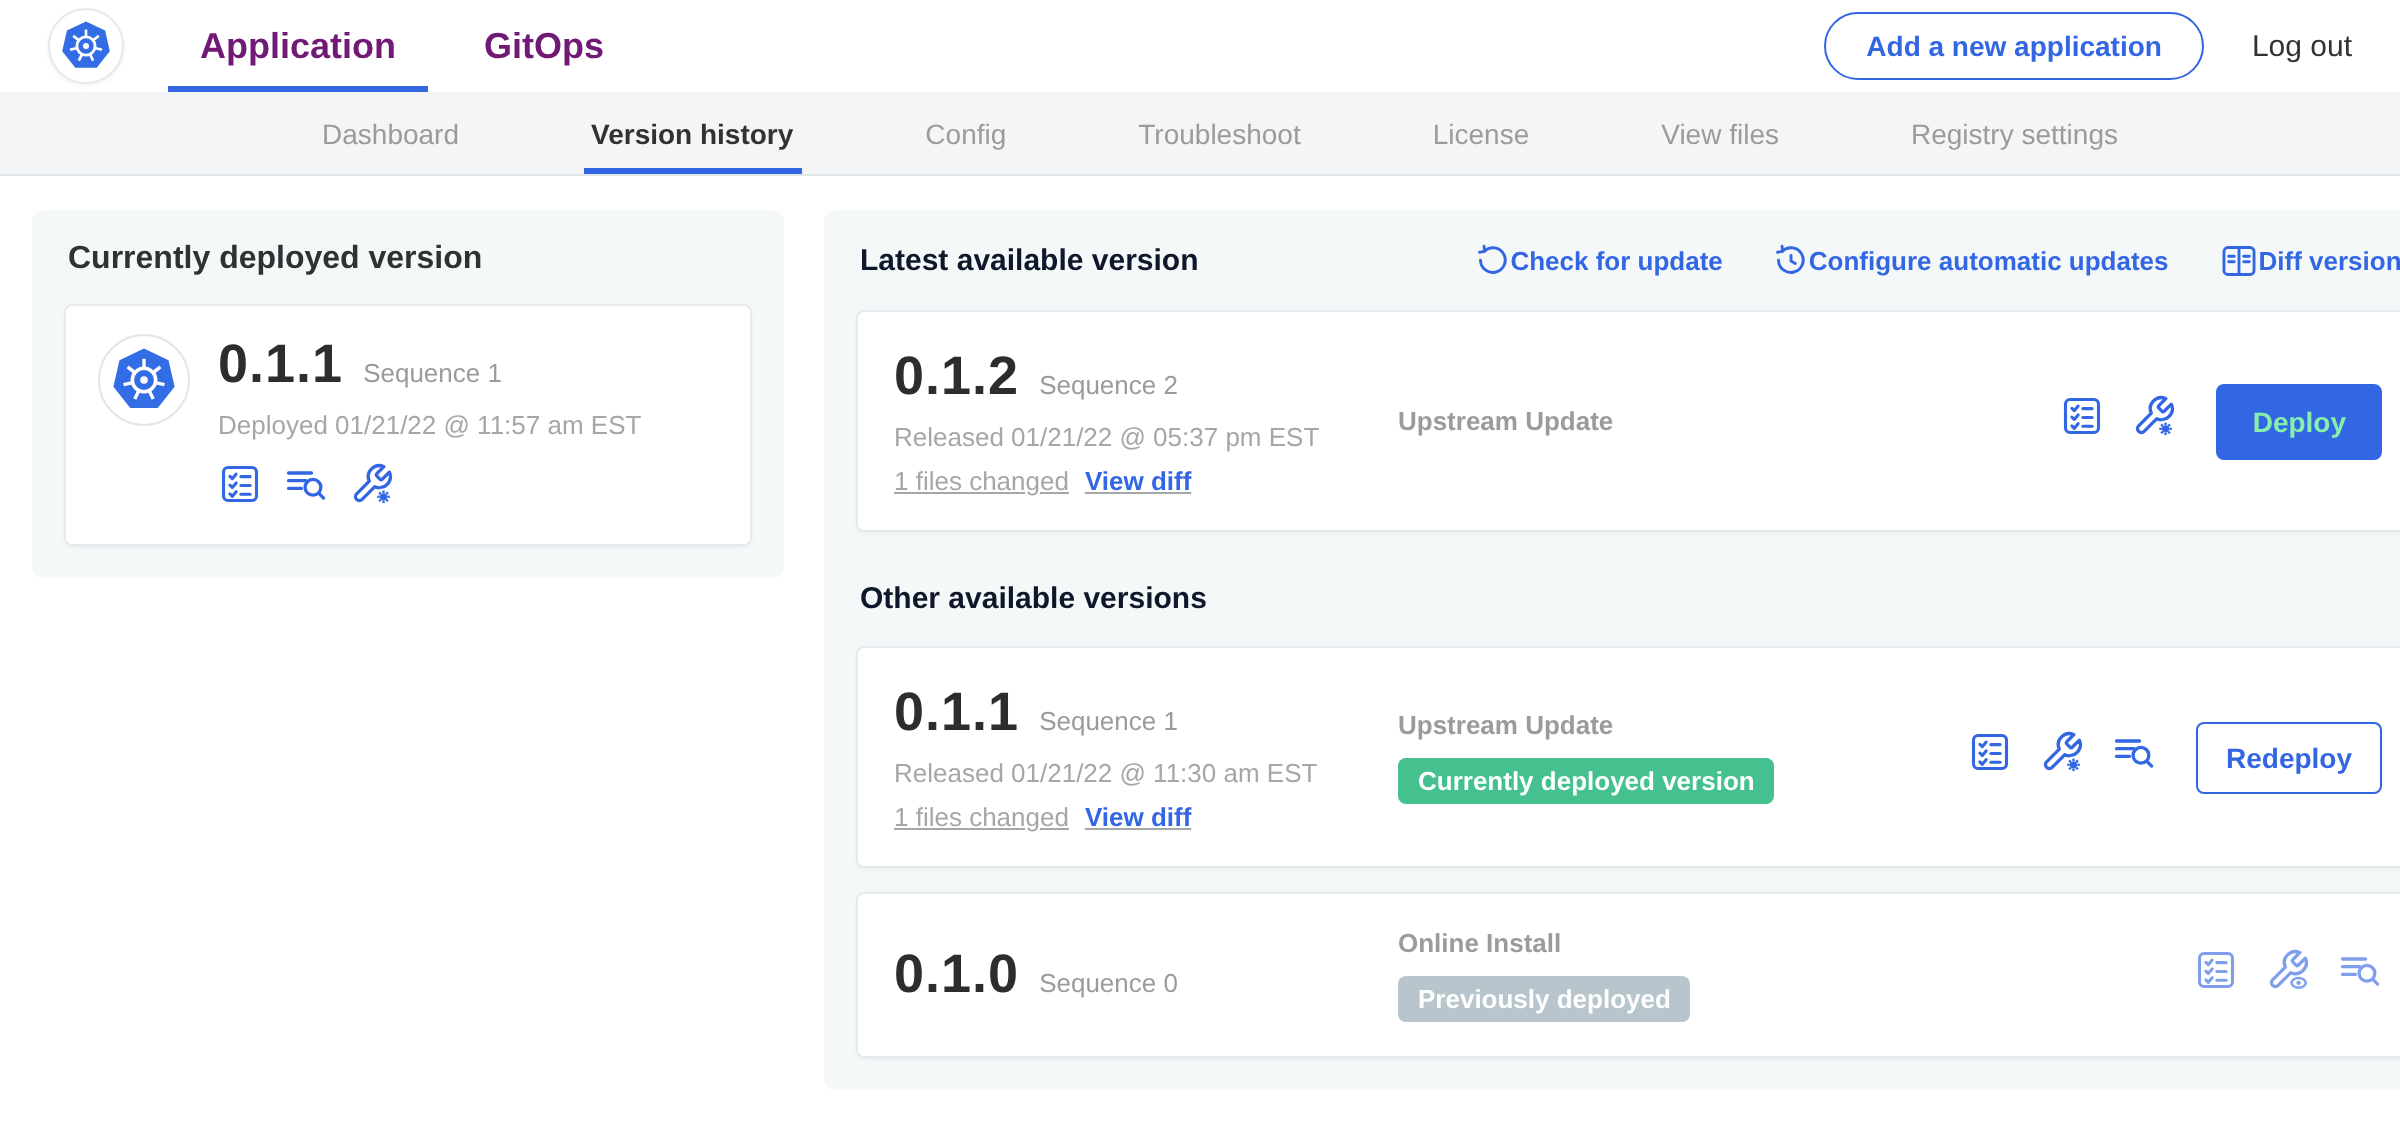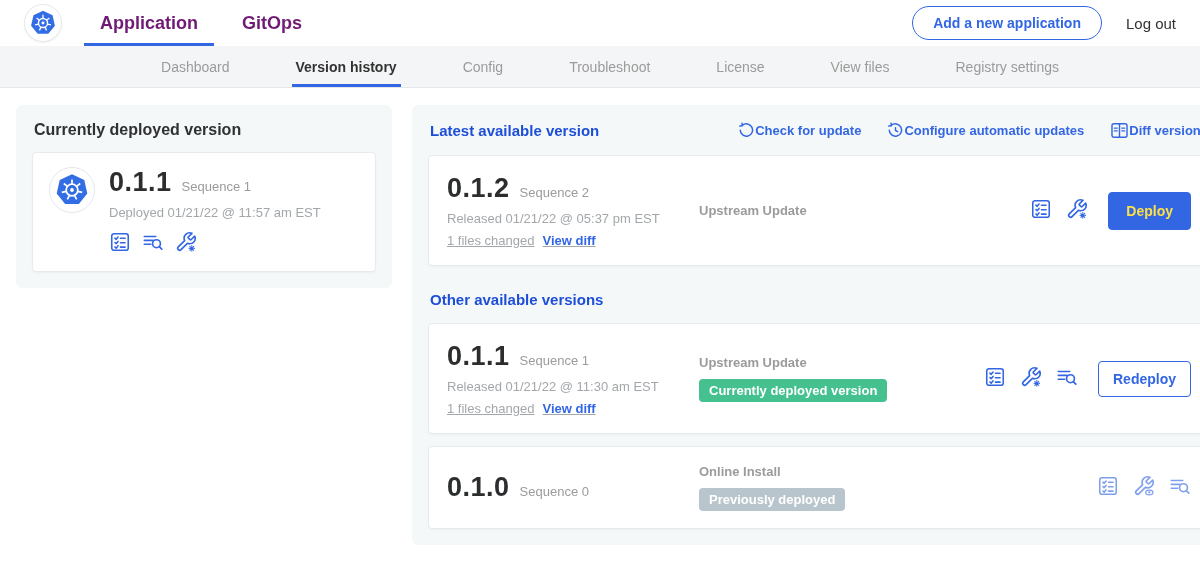--- a/index.html
+++ b/index.html
@@ -32,21 +32,21 @@
     cursor:pointer; border-bottom:3px solid transparent; padding:3px 4px 0 4px; }
   .subnav-item.active { color:#323232; font-weight:700; border-bottom-color:var(--blue); }
 
   
   .main { display:flex; gap:20px; padding:17px 16px 0 16px; align-items:flex-start; }
   .panel { background:var(--panel); border-radius:6px; padding:16px; }
   .left-panel { width:376px; flex-shrink:0; }
   .right-panel { flex:1; min-height:424px; }
 
   .panel-title-dark { font-size:16px; font-weight:700; color:#2f3133; margin-bottom:13px; padding-left:2px;}
-  .panel-title-gray { font-size:15px; font-weight:600; color:#1d4ed8; }
+  .panel-title-gray { font-size:15px; font-weight:600; color:#0f172a; }
 
   .white-card { background:#fff; border:1px solid var(--card-border); border-radius:4px;
     box-shadow:0 1px 2px rgba(0,0,0,.04); }
 
   
   .deployed-card { padding:14px 16px; display:flex; gap:14px; }
   .app-logo-circle { width:46px; height:46px; border-radius:50%; background:#fff;
     border:1px solid #e3e7ea; display:flex; align-items:center; justify-content:center; flex-shrink:0; }
   .version-line { display:flex; align-items:baseline; gap:10px; }
   .version-big { font-size:27px; font-weight:700; color:#2b2d2f; letter-spacing:.5px; }
@@ -67,21 +67,21 @@
   .vc-right { margin-left:auto; display:flex; align-items:center; gap:14px; color:var(--blue); }
   .vc-right.faded { opacity:.62; }
   .source-label { font-size:13px; font-weight:600; color:#9b9b9b; }
   .files-line { display:flex; gap:8px; margin-top:7px; font-size:13px; color:#a4a7aa;text-decoration:underline; }
   .view-diff { color:var(--blue); font-weight:700; cursor:pointer; }
   .badge { display:inline-block; align-self:flex-start; color:#fff; font-size:13px; font-weight:700;
     padding:4px 10px; border-radius:4px; }
   .badge.green { background:var(--green); }
   .badge.gray { background:var(--graybadge); }
 
-  .deploy-btn { background:var(--blue); border:1px solid var(--blue); color:#fde047; font-size:14px;
+  .deploy-btn { background:var(--blue); border:1px solid var(--blue); color:#86efac; font-size:14px;
     font-weight:700; padding:10px 17px; border-radius:4px; cursor:pointer; margin-left:6px; font-family:inherit;}
   .redeploy-btn { background:#fff; border:1px solid var(--blue); color:var(--blue); font-size:14px;
     font-weight:700; padding:9px 14px; border-radius:4px; cursor:pointer; margin-left:6px; font-family:inherit;}
 
   .other-title { margin:25px 0 15px 2px; }
   .gap-card { margin-bottom:12px; }
 </style>
 </head>
 <body>
 

